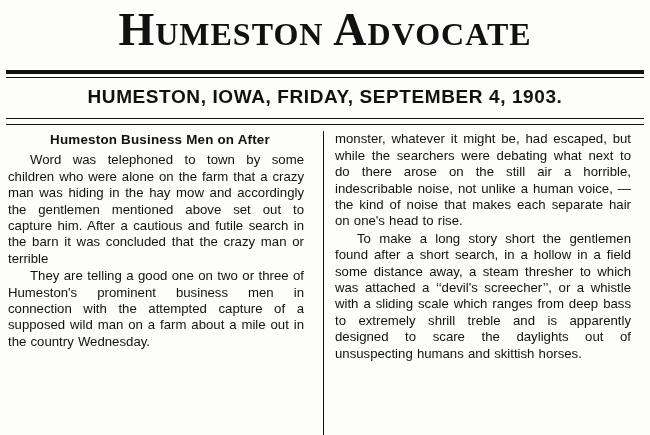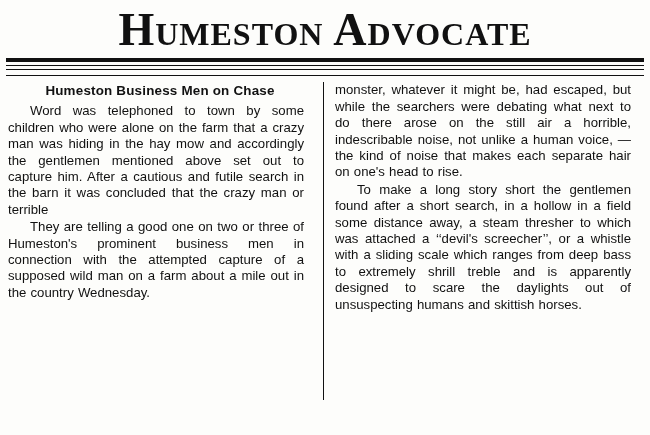--- a/index.html
+++ b/index.html
@@ -21,21 +21,21 @@
   .masthead {
     text-align: center;
     padding: 4px 0 0 0;
   }
   .masthead-title {
     font-family: "Liberation Serif", serif;
     font-weight: bold;
     font-size: 46px;
     letter-spacing: 1px;
     line-height: 1.05;
-    margin: 2px 0 4px 0;
+    margin: 2px 0 16px 0;
     white-space: nowrap;
     font-variant: small-caps;
   }
 
   .rule-thick {
     height: 4px;
     background: #111111;
     margin: 4px 6px 0 6px;
   }
   .rule-thin {
@@ -103,30 +103,31 @@
 
 <div id="page">
 
   <div class="masthead">
     <div class="masthead-title">Humeston Advocate</div>
   </div>
 
   <div class="rule-thick"></div>
   <div class="rule-thin"></div>
 
+  <div class="dateline">HUMESTON, IOWA, FRIDAY, SEPTEMBER 4, 1903.</div>
 
   <div class="rule-thin"></div>
   <div style="height:2px"></div>
   <div class="rule-thin"></div>
 
   <div class="columns">
 
     <div class="col col-left">
       <div class="headline">
-        <div>Humeston Business Men on Chase</div>
+        <div>Humeston Business Men on After</div>
       </div>
       <p class="para">Word was telephoned to town by some children who were alone on the farm that a crazy man was hiding in the hay mow and accordingly the gentlemen mentioned above set out to capture him. After a cautious and futile search in the barn it was concluded that the crazy man or terrible</p>
       <p class="para">They are telling a good one on two or three of Humeston's prominent business men in connection with the attempted capture of a supposed wild man on a farm about a mile out in the country Wednesday.</p>
     </div>
 
     <div class="col-divider"></div>
 
     <div class="col col-right">
       <p class="para cont">monster, whatever it might be, had escaped, but while the searchers were debating what next to do there arose on the still air a horrible, indescribable noise, not unlike a human voice, —the kind of noise that makes each separate hair on one's head to rise.</p>
       <p class="para">To make a long story short the gentlemen found after a short search, in a hollow in a field some distance away, a steam thresher to which was attached a ‘‘devil's screecher’’, or a whistle with a sliding scale which ranges from deep bass to extremely shrill treble and is apparently designed to scare the daylights out of unsuspecting humans and skittish horses.</p>

